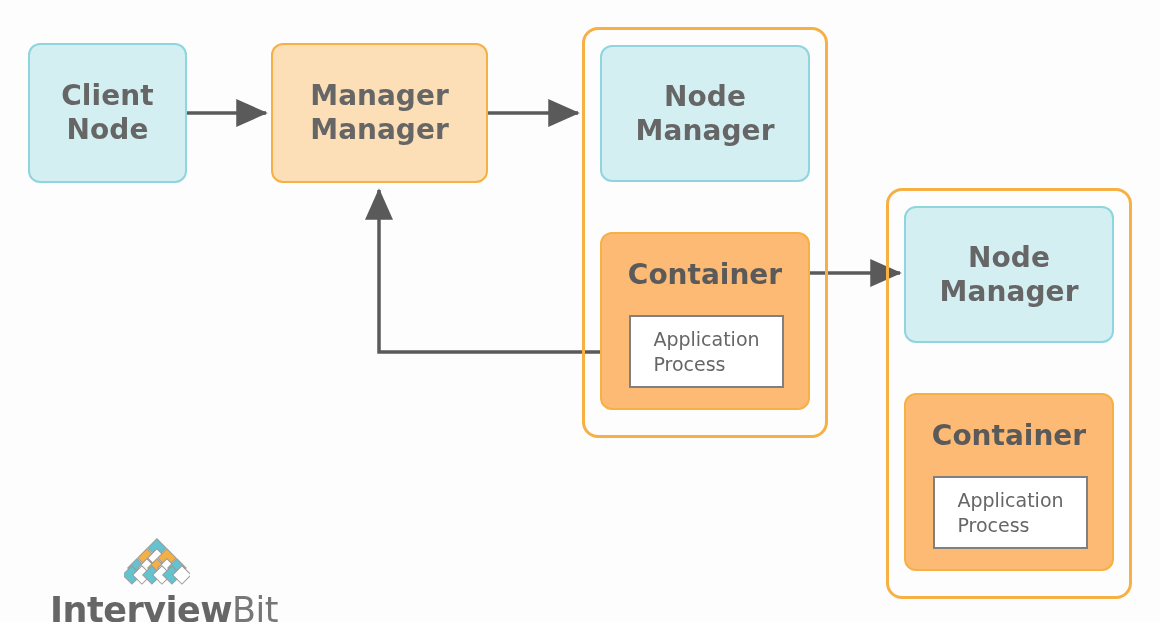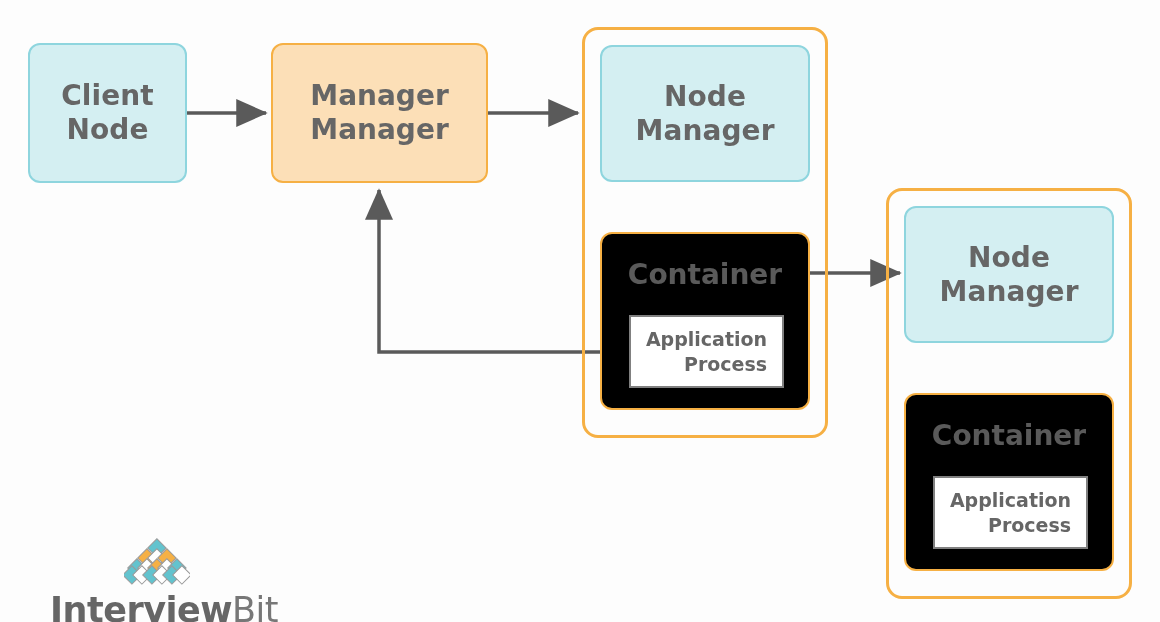--- a/index.html
+++ b/index.html
@@ -45,45 +45,45 @@
   .group-box {
     position: absolute;
     box-sizing: border-box;
     background: transparent;
     border: 3px solid #f6b044;
     border-radius: 16px;
   }
   .container-box {
     position: absolute;
     box-sizing: border-box;
-    background: #000000;
+    background: #fdba74;
     border: 2px solid #f6b044;
     border-radius: 12px;
   }
   .container-title {
     position: absolute;
     left: 0;
     right: 0;
     text-align: center;
     color: #5a5a5a;
     font-size: 28px;
     font-weight: 600;
   }
   .proc-box {
     position: absolute;
     box-sizing: border-box;
     background: #ffffff;
     border: 2px solid #808080;
     display: flex;
     align-items: center;
     justify-content: center;
-    text-align: right;
+    text-align: left;
     color: #666666;
     font-size: 19px;
-    font-weight: 700;
+    font-weight: 400;
     line-height: 1.3;
   }
   #edges {
     position: absolute;
     left: 0;
     top: 0;
     width: 1160px;
     height: 622px;
     pointer-events: none;
   }

